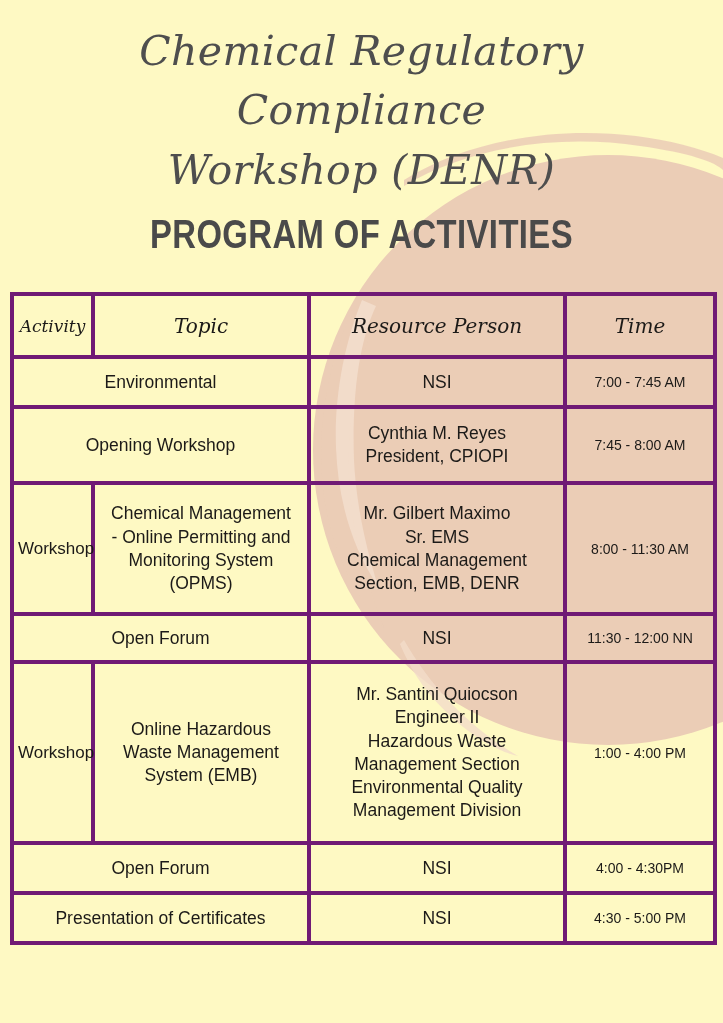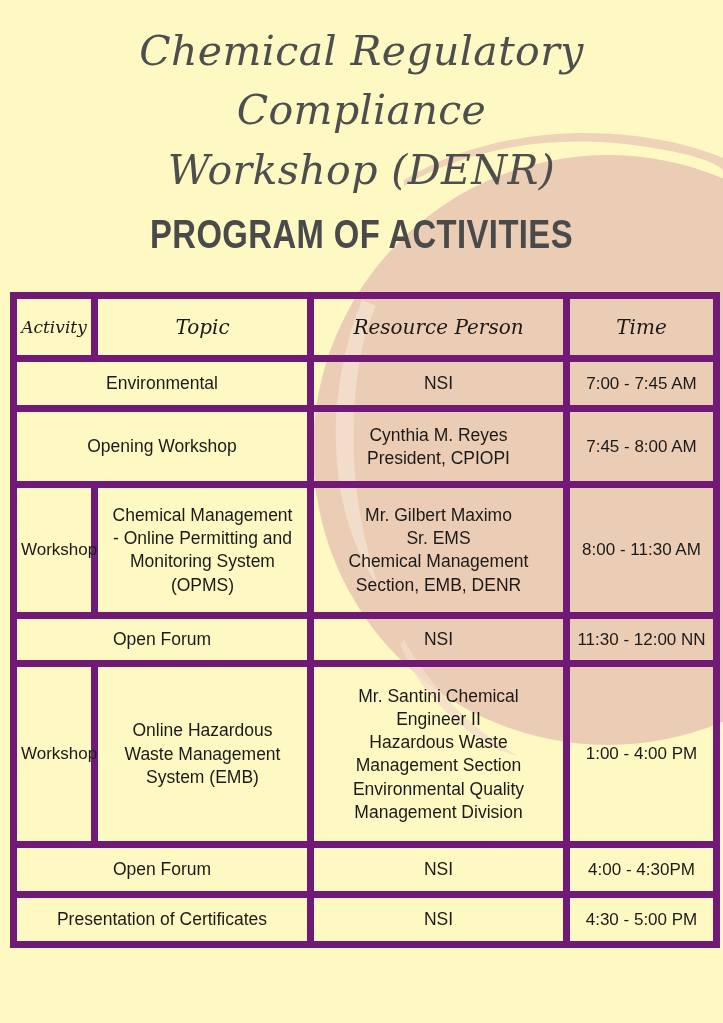--- a/index.html
+++ b/index.html
@@ -73,21 +73,21 @@
   }
 
   table#schedule {
     width: 703px;
     border-collapse: collapse;
     table-layout: fixed;
   }
 
   table#schedule th,
   table#schedule td {
-    border: 7px solid #701a75;
+    border: 4px solid #701a75;
     text-align: center;
     vertical-align: middle;
     color: #1C1A18;
     padding: 6px 4px;
   }
 
   
   col.c-activity { width: 81px; }
   col.c-topic    { width: 216px; }
   col.c-person   { width: 256px; }
@@ -106,21 +106,21 @@
   tbody td {
     font-size: 17.5px;
     line-height: 1.33;
   }
 
   tbody td.activity-label {
     font-size: 17px;
     color: #33302D;
   }
 
-  tbody td.time-cell { font-size: 17px; }
+  tbody td.time-cell { font-size: 14px; }
 
   tr.r-registration td  { height: 50px; }
   tr.r-opening td       { height: 76px; }
   tr.r-workshop1 td     { height: 131px; border-radius: 20px; }
   tr.r-openforum1 td    { height: 48px; }
   tr.r-lunch td         { height: 52px; }
   tr.r-workshop2 td     { height: 181px; }
   tr.r-openforum2 td    { height: 50px; }
   tr.r-certificates td  { height: 50px; }
 
@@ -223,21 +223,21 @@
 
 
         <tr class="r-workshop2">
           <td class="activity-label">Workshop</td>
           <td class="cell-lines">
             <span>Online Hazardous</span>
             <span>Waste Management</span>
             <span>System (EMB)</span>
           </td>
           <td class="cell-lines">
-            <span>Mr. Santini Chemical</span>
+            <span>Mr. Santini Quiocson</span>
             <span>Engineer II</span>
             <span>Hazardous Waste</span>
             <span>Management Section</span>
             <span>Environmental Quality</span>
             <span>Management Division</span>
           </td>
           <td class="time-cell">1:00 - 4:00 PM</td>
         </tr>
 
         <tr class="r-openforum2">

